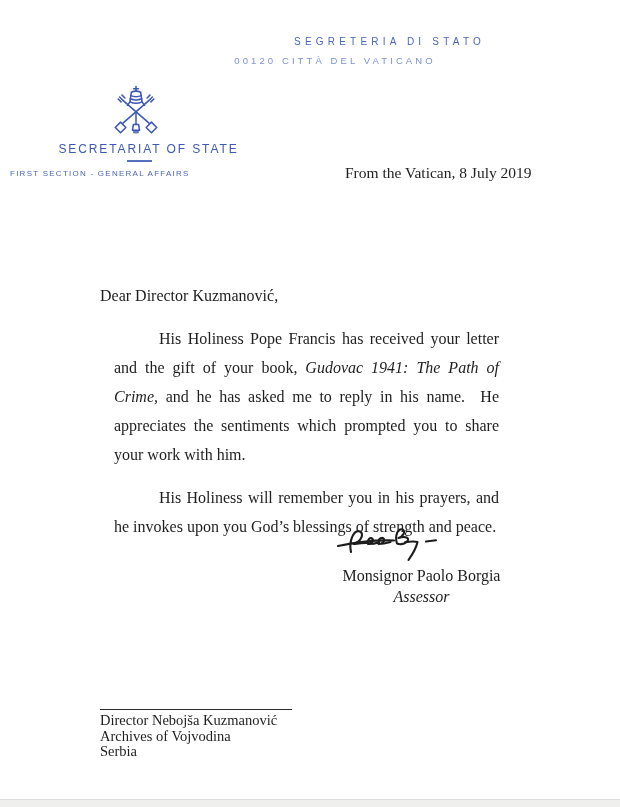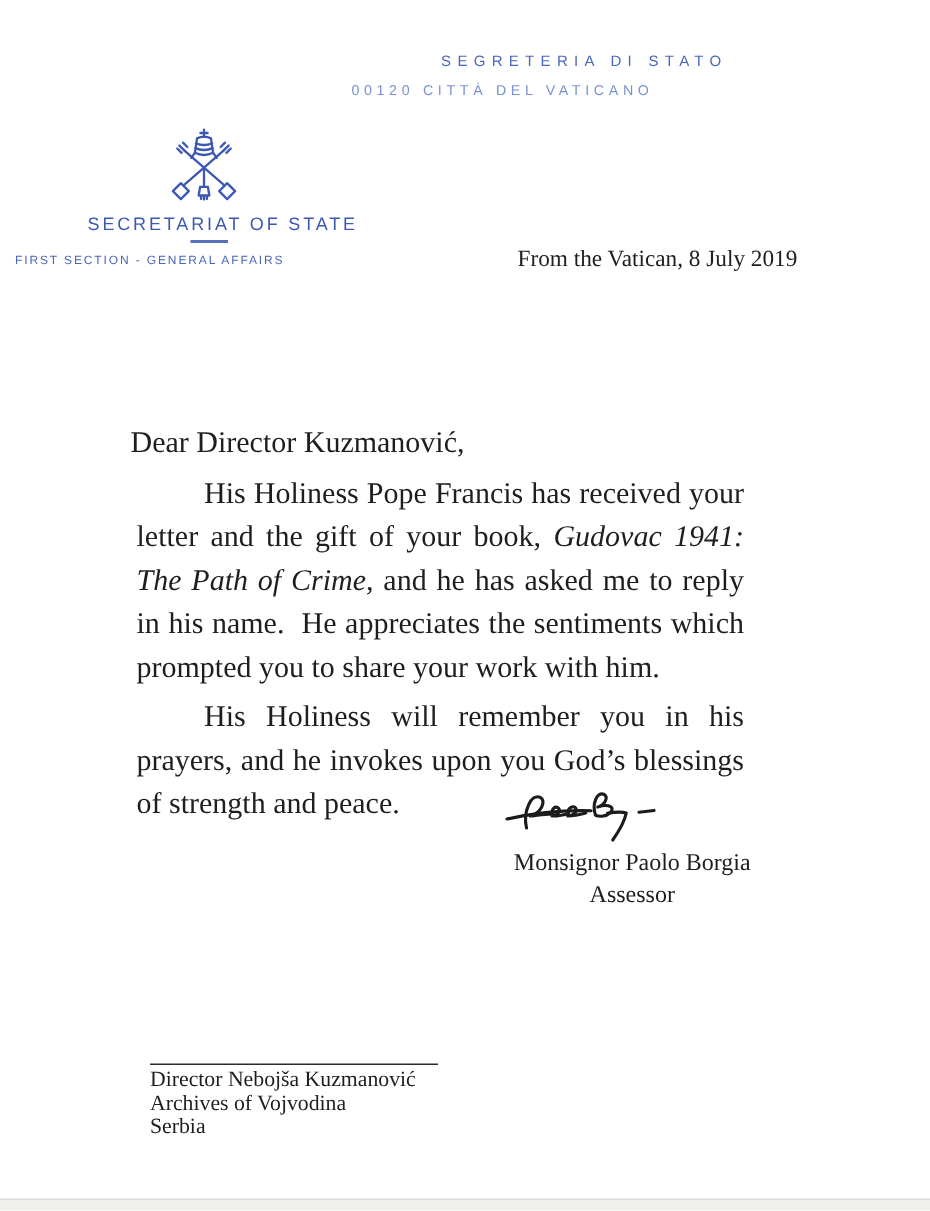--- a/index.html
+++ b/index.html
@@ -52,38 +52,38 @@
   }
 
   
   .dateline{
     position:absolute;top:164px;left:345px;
     font-size:15.5px;white-space:nowrap;
   }
 
   
   .body-block{
-    position:absolute;top:281px;left:87px;width:413px;
-    font-size:20px;line-height:29px;
+    position:absolute;top:281px;left:100px;width:413px;
+    font-size:16px;line-height:29px;
   }
   .salutation{margin:0 0 5px 0;}
   .body-block p{
-    margin:4px;text-align:justify;text-indent:45px;
+    margin:14px;text-align:justify;text-indent:45px;
     white-space:pre-wrap;
   }
   .valediction{margin:0 0 0 251px;white-space:nowrap;}
   .book-title{font-style:italic;}
 
   
   .signature{position:absolute;top:519px;left:334px;}
   .signoff{
     position:absolute;top:565px;left:322px;width:165px;
     text-align:center;font-size:16px;line-height:21px;margin-left:17px;
   }
-  .signoff .role{}
+  .signoff .role{font-style:italic;}
 
   
   .recipient{
     position:absolute;top:709px;left:100px;width:192px;
     border-top:1.5px solid #2b2b2b;
     padding-top:3px;
     font-size:14.5px;line-height:15.6px;
   }
   .recipient div{white-space:pre-wrap;}
 

